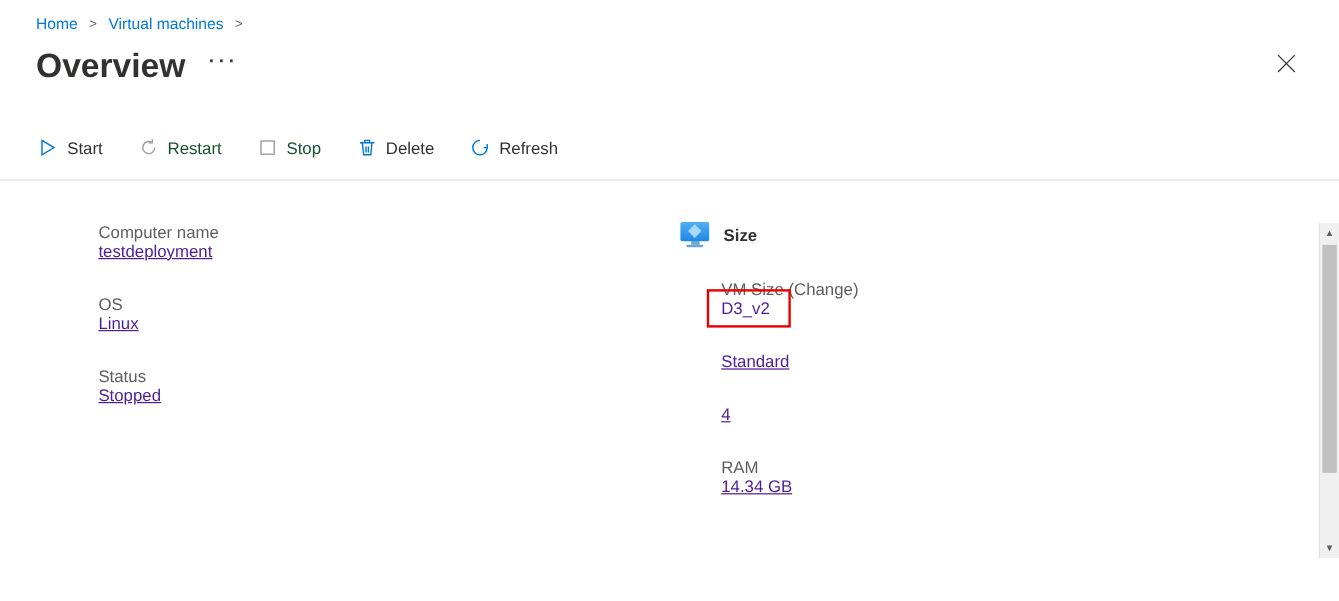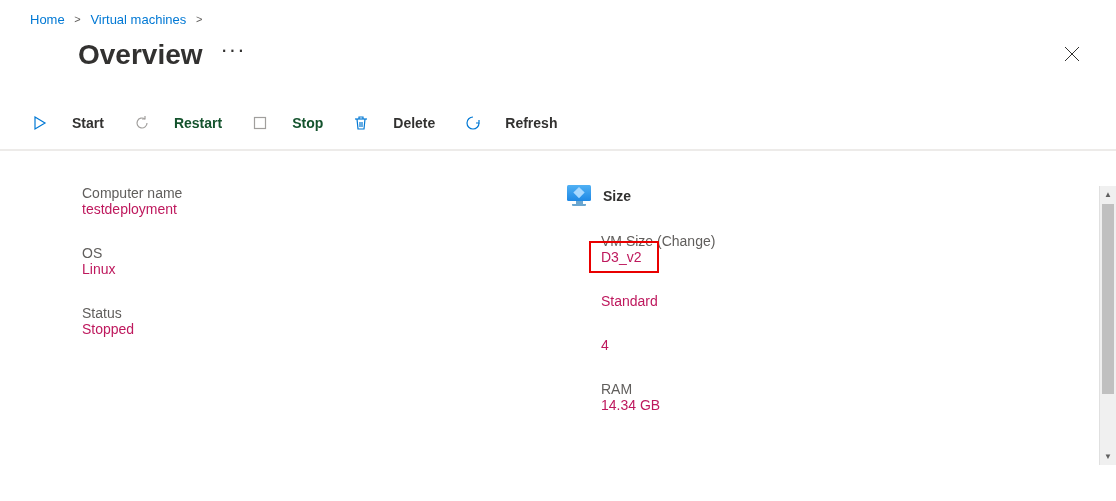--- a/index.html
+++ b/index.html
@@ -66,21 +66,20 @@
       font-size: 11px;
       position: relative;
       top: -1px;
     }
 
     
     .heading-row {
       display: flex;
       align-items: flex-start;
       padding: 8px 30px 28px 30px;
-      margin-left: 48px;
     }
     .heading-row h1 {
       font-size: 28px;
       font-weight: 600;
       color: #323130;
     }
     .heading-row .more {
       margin-left: 18px;
       font-size: 22px;
       color: #323130;
@@ -103,26 +102,25 @@
       align-items: center;
       padding: 12px 30px 14px 30px;
       border-bottom: 2px solid #EDEBE9;
       gap: 26px;
     }
     .toolbar button {
       background: none;
       border: none;
       display: flex;
       align-items: center;
-      gap: 24px;
+      gap: 8px;
       font-size: 14px;
       color: #323130;
       cursor: pointer;
       padding: 4px 2px;
-      font-weight: bold;
     }
     .toolbar button.disabled {
       color: #14532d;
       cursor: default;
     }
     .toolbar .icon {
       width: 16px;
       height: 16px;
       display: inline-flex;
       align-items: center;
@@ -162,21 +160,22 @@
       display: flex;
       margin-bottom: 28px;
       font-size: 14px;
       flex-direction: column;
     }
     .kv-label {
       width: 230px;
       color: #605e5c;
     }
     .kv-value {
-      color: #be185d;
+      color: #4c1d95;
+      text-decoration: underline;
     }
     .highlight-box {
       border: 2px solid #e90000;
       padding: 6px 16px 6px 10px;
       margin: -8px -18px -8px -12px;
       display: inline-block;
       text-align: right;
     }
 
     

